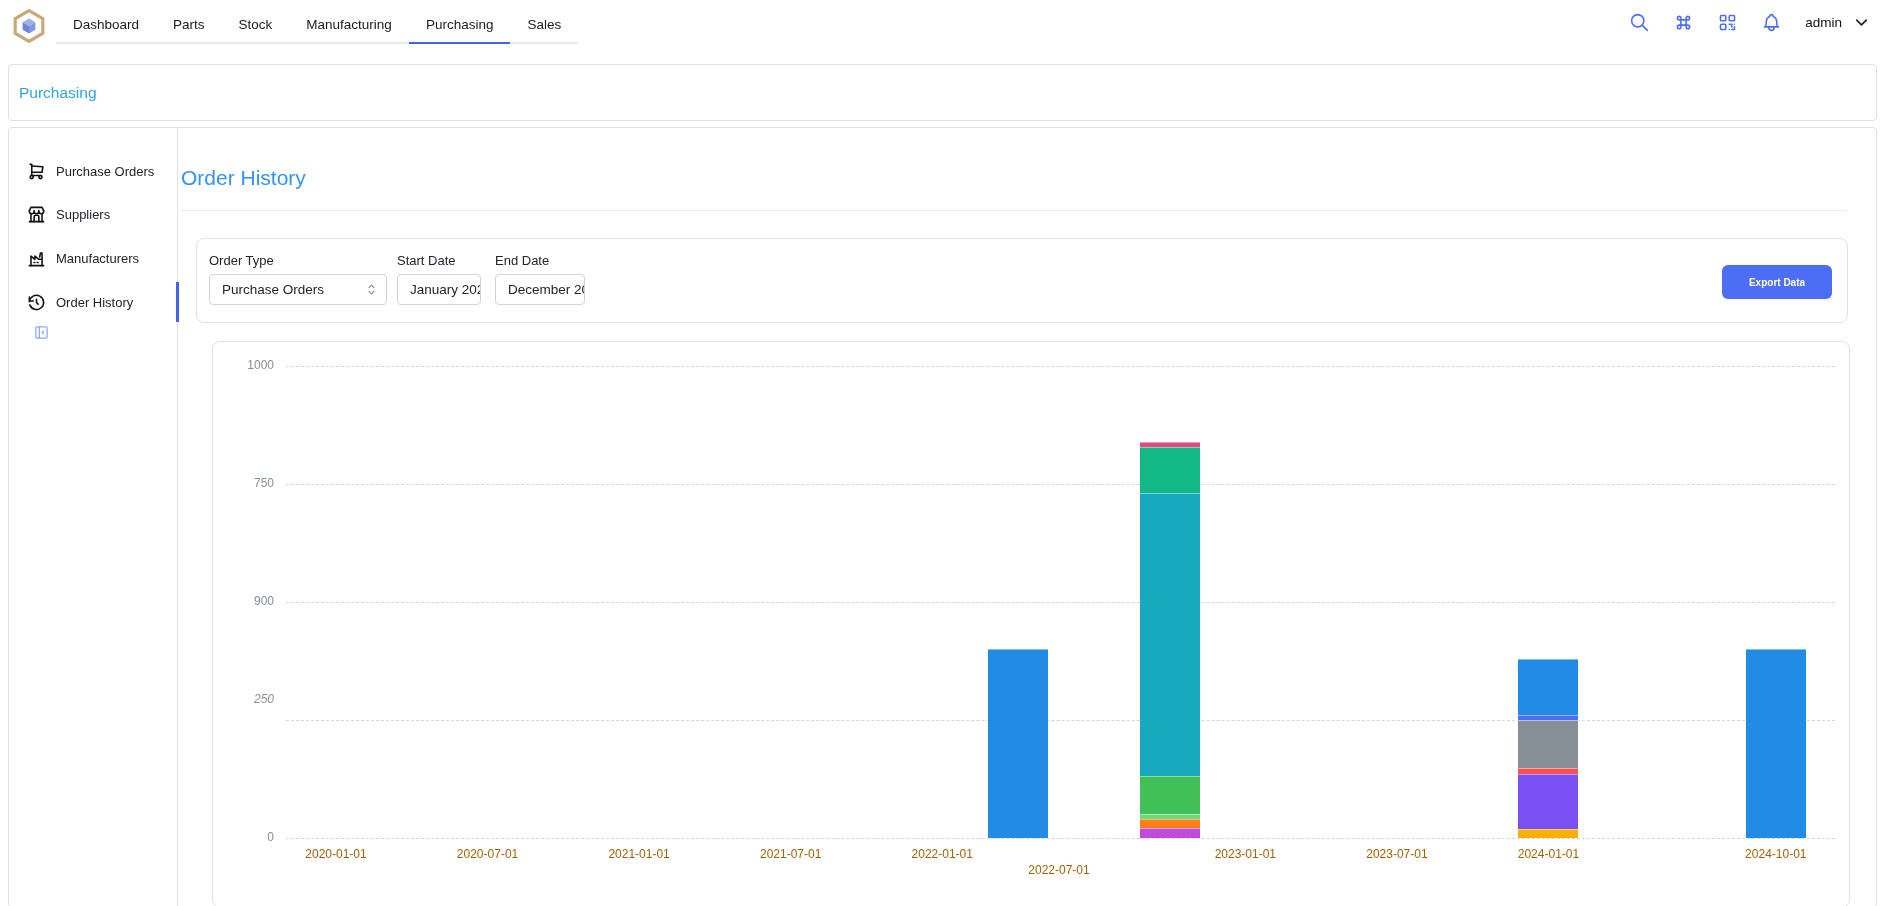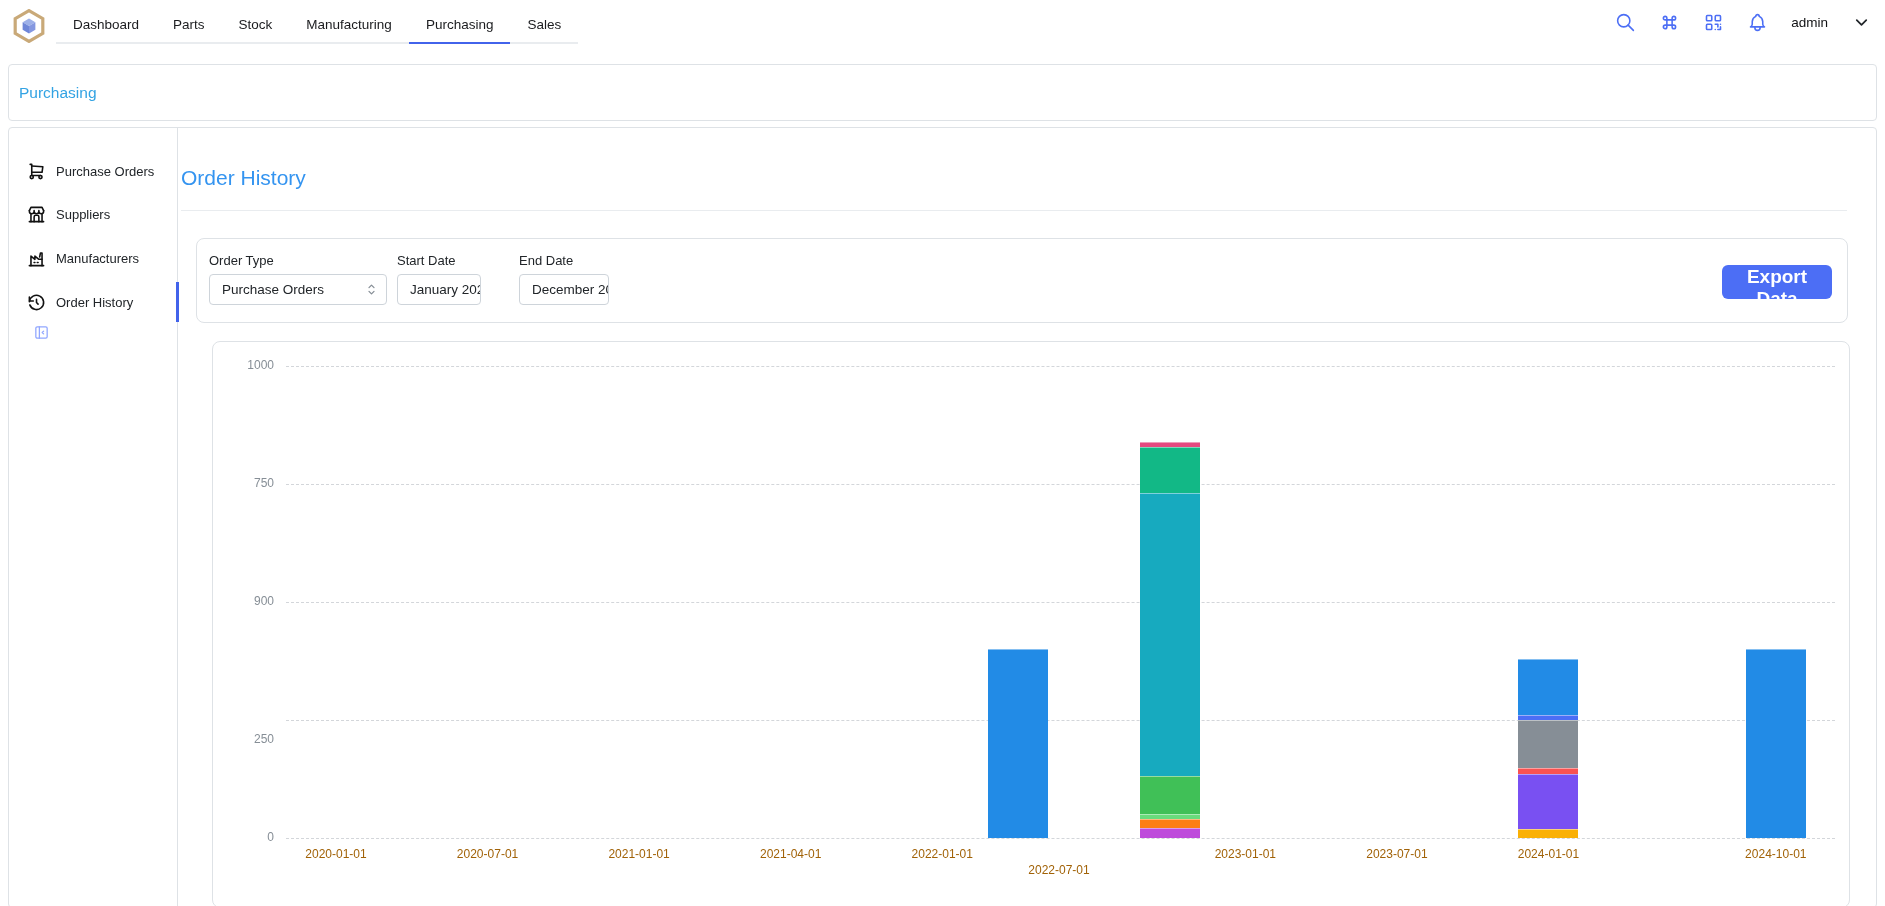--- a/index.html
+++ b/index.html
@@ -8,21 +8,21 @@
   svg{display:block;}
 
   
   .navbar{position:absolute;left:0;top:0;width:100%;height:58px;background:#fff;}
   .logo{position:absolute;left:12px;top:9px;width:34px;height:34px;}
   .tabs{position:absolute;left:56px;top:8px;display:flex;border-bottom:2px solid #e9ecef;}
   .tab{padding:0 17px;height:34px;line-height:34px;font-size:13.5px;color:#1a1b1e;cursor:pointer;white-space:nowrap;}
   .tab.active{border-bottom:2px solid #4263eb;margin-bottom:-2px;}
   .nav-right{position:absolute;right:14px;top:12px;display:flex;align-items:center;gap:23px;}
   .nav-icon{color:#4c6ef5;cursor:pointer;}
-  .user-wrap{display:flex;align-items:center;gap:24px;cursor:pointer;}
+  .user-wrap{display:flex;align-items:center;gap:10px;cursor:pointer;}
   .user-name{font-size:13.5px;color:#101113;}
   .user-chevron{color:#212529;}
 
   
   .crumb-panel{position:absolute;left:8px;top:64px;width:1867px;height:55px;
                border:1px solid #dee2e6;border-radius:4px;background:#fff;}
   .crumb-link{position:absolute;left:10px;top:50%;transform:translateY(-50%);
               font-size:15.5px;color:#33a3e3;cursor:pointer;text-decoration:none;}
 
   
@@ -46,21 +46,21 @@
   .f-label{font-size:13px;color:#212529;margin-bottom:6px;display:block;}
   .f-box{height:31px;border:1px solid #ced4da;border-radius:4px;display:flex;align-items:center;
          font-size:13.5px;color:#212529;background:#fff;box-sizing:border-box;cursor:pointer;position:relative;}
   .f-box .val{padding-left:12px;white-space:nowrap;}
   .f-box .sel-ic{position:absolute;right:7px;color:#868e96;}
   .f-box.focused{border:2px solid #4c6ef5;}
   .f-input{height:31px;width:100%;border:1px solid #ced4da;border-radius:4px;box-sizing:border-box;
            font-size:13.5px;color:#212529;padding:0 0 0 12px;outline:none;
            font-family:"Liberation Sans",sans-serif;}
   .export-btn{position:absolute;left:1525px;top:26px;width:110px;height:34px;background:#4c6ef5;color:#fff;
-              border:none;border-radius:6px;font-size:19px;font-weight:700;cursor:pointer;
+              border:none;border-radius:6px;font-size:10px;font-weight:700;cursor:pointer;
               font-family:"Liberation Sans",sans-serif;}
 
   
   .chart-card{position:absolute;left:34px;top:213px;width:1636px;height:565px;
               border:1px solid #dee2e6;border-radius:8px;background:#fff;overflow:hidden;}
   .gridline{position:absolute;height:0;border-top:1px dashed #d3d6da;}
   .ytick{position:absolute;left:0;width:61px;text-align:right;font-size:12px;color:#868e96;}
   .xtick{position:absolute;width:110px;text-align:center;font-size:12px;color:#a16207;top:505px;}
   .bar-seg{position:absolute;box-shadow:inset 0 1px 0 rgba(255,255,255,.45);}
 </style>
@@ -205,42 +205,42 @@
                 <path d="M8 9l4 -4l4 4"></path>
                   <path d="M16 15l-4 4l-4 -4"></path>
               </svg>
             </span>
           </div>
         </div>
         <div class="f-group" style="left:200px;width:84px">
           <span class="f-label">Start Date</span>
           <input class="f-input" value="January 2020" style="">
         </div>
-        <div class="f-group" style="left:322px;width:90px">
+        <div class="f-group" style="left:298px;width:90px">
           <span class="f-label">End Date</span>
           <input class="f-input" value="December 2024" style="">
         </div>
         <button class="export-btn">Export Data</button>
       </div>
 
       <div class="chart-card" id="chart-card">
           <div class="gridline" style="top: 496px; left: 73px; right: 14px;"></div>
           <div class="ytick" style="top: 488px;">0</div>
           <div class="gridline" style="top: 378px; left: 73px; right: 14px;"></div>
-          <div class="ytick" style="top: 390px;">250</div>
+          <div class="ytick" style="top: 350px; font-style: italic;">250</div>
           <div class="gridline" style="top: 260px; left: 73px; right: 14px;"></div>
           <div class="ytick" style="top: 252px;">900</div>
           <div class="gridline" style="top: 142px; left: 73px; right: 14px;"></div>
           <div class="ytick" style="top: 134px;">750</div>
           <div class="gridline" style="top: 24px; left: 73px; right: 14px;"></div>
           <div class="ytick" style="top: 16px;">1000</div>
           <div class="xtick" style="left: 68px;">2020-01-01</div>
           <div class="xtick" style="left: 219.56px;">2020-07-01</div>
           <div class="xtick" style="left: 371.12px;">2021-01-01</div>
-          <div class="xtick" style="left: 522.68px;">2021-04-01</div>
+          <div class="xtick" style="left: 522.68px;">2021-07-01</div>
           <div class="xtick" style="left: 674.24px;">2022-01-01</div>
           <div class="xtick" style="left: 791px; margin-top: 16px;">2022-07-01</div>
           <div class="xtick" style="left: 977.36px;">2023-01-01</div>
           <div class="xtick" style="left: 1128.92px;">2023-07-01</div>
           <div class="xtick" style="left: 1280.48px;">2024-01-01</div>
           <div class="xtick" style="left: 1507.82px;">2024-10-01</div>
           <div class="bar-seg" style="left: 775.02px; width: 60px; top: 307.2px; height: 188.8px; background: rgb(34, 139, 230);"></div>
           <div class="bar-seg" style="left: 926.58px; width: 60px; top: 485.616px; height: 10.384px; background: rgb(190, 75, 219);"></div>
           <div class="bar-seg" style="left: 926.58px; width: 60px; top: 476.648px; height: 8.968px; background: rgb(253, 126, 20);"></div>
           <div class="bar-seg" style="left: 926.58px; width: 60px; top: 471.928px; height: 4.72px; background: rgb(105, 219, 124);"></div>

